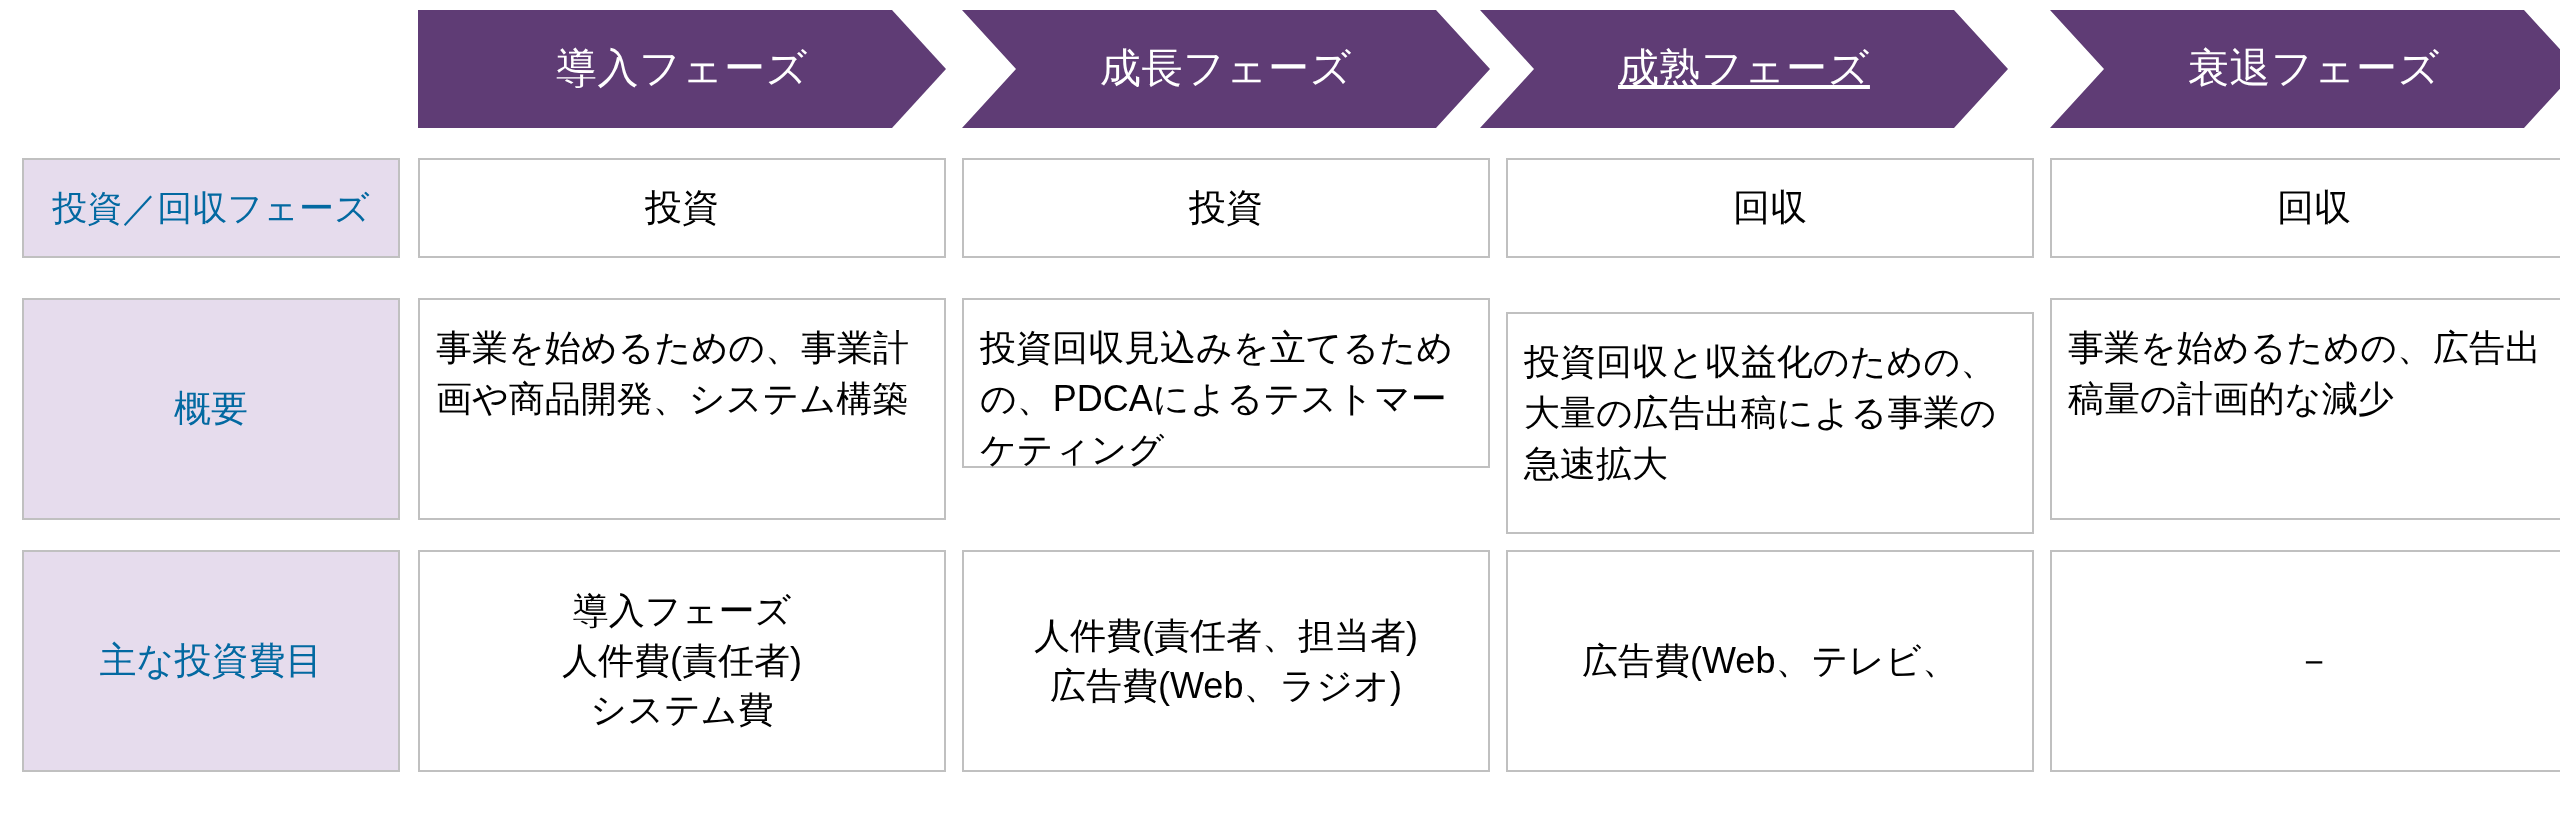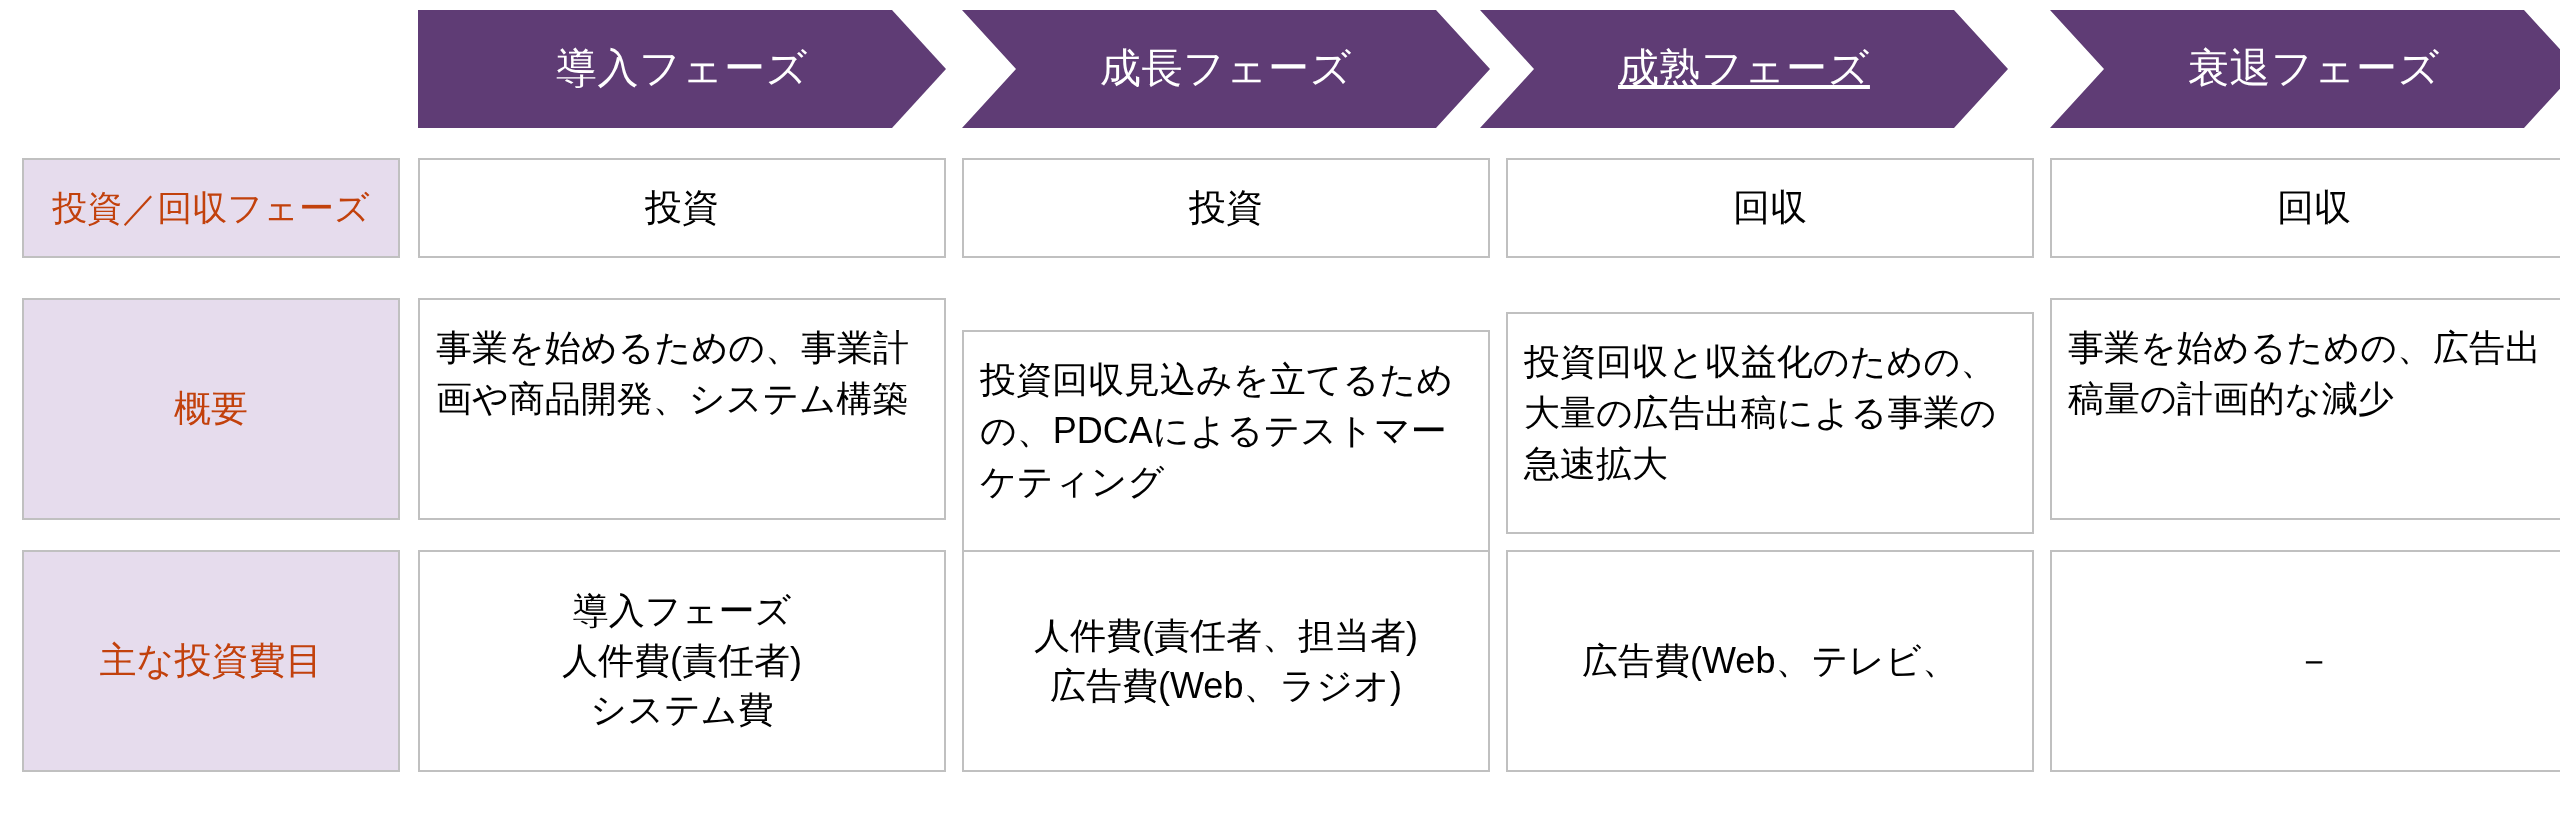--- a/index.html
+++ b/index.html
@@ -75,21 +75,21 @@
   }
   .hdr-chev .chev-label {
     position: relative;
     z-index: 2;
   }
 
   
   .lbl {
     background: #e6dced;
     border: 2px solid #c0c0c0;
-    color: #c2410c;
+    color: #0369a1;
     font-size: 37px;
   }
   .lbl.small { font-size: 35px; }
 
   
   .body-cell {
     background: #ffffff;
     border: 2px solid #c0c0c0;
     color: #000000;
     font-size: 37px;
@@ -169,21 +169,21 @@
   </div>
 
   <div class="cell lbl" style="left:22px; top:298px; width:378px; height:222px;">
     <span>概要</span>
   </div>
 
   <div class="cell body-cell wrap" style="left:418px; top:298px; width:528px; height:222px;">
     <span>事業を始めるための、事業計画や商品開発、システム構築</span>
   </div>
 
-  <div class="cell body-cell wrap" style="left:962px; top:298px; width:528px; height:222px;margin-top:32px;">
+  <div class="cell body-cell wrap" style="left:962px; top:298px; width:528px; height:170px;">
     <span>投資回収見込みを立てるための、PDCAによるテストマーケティング</span>
   </div>
 
   <div class="cell body-cell wrap" style="left:1506px; top:312px; width:528px; height:222px;">
     <span>投資回収と収益化のための、大量の広告出稿による事業の急速拡大</span>
   </div>
 
   <div class="cell body-cell wrap" style="left:2050px; top:298px; width:528px; height:222px;">
     <span>事業を始めるための、広告出稿量の計画的な減少</span>
   </div>

